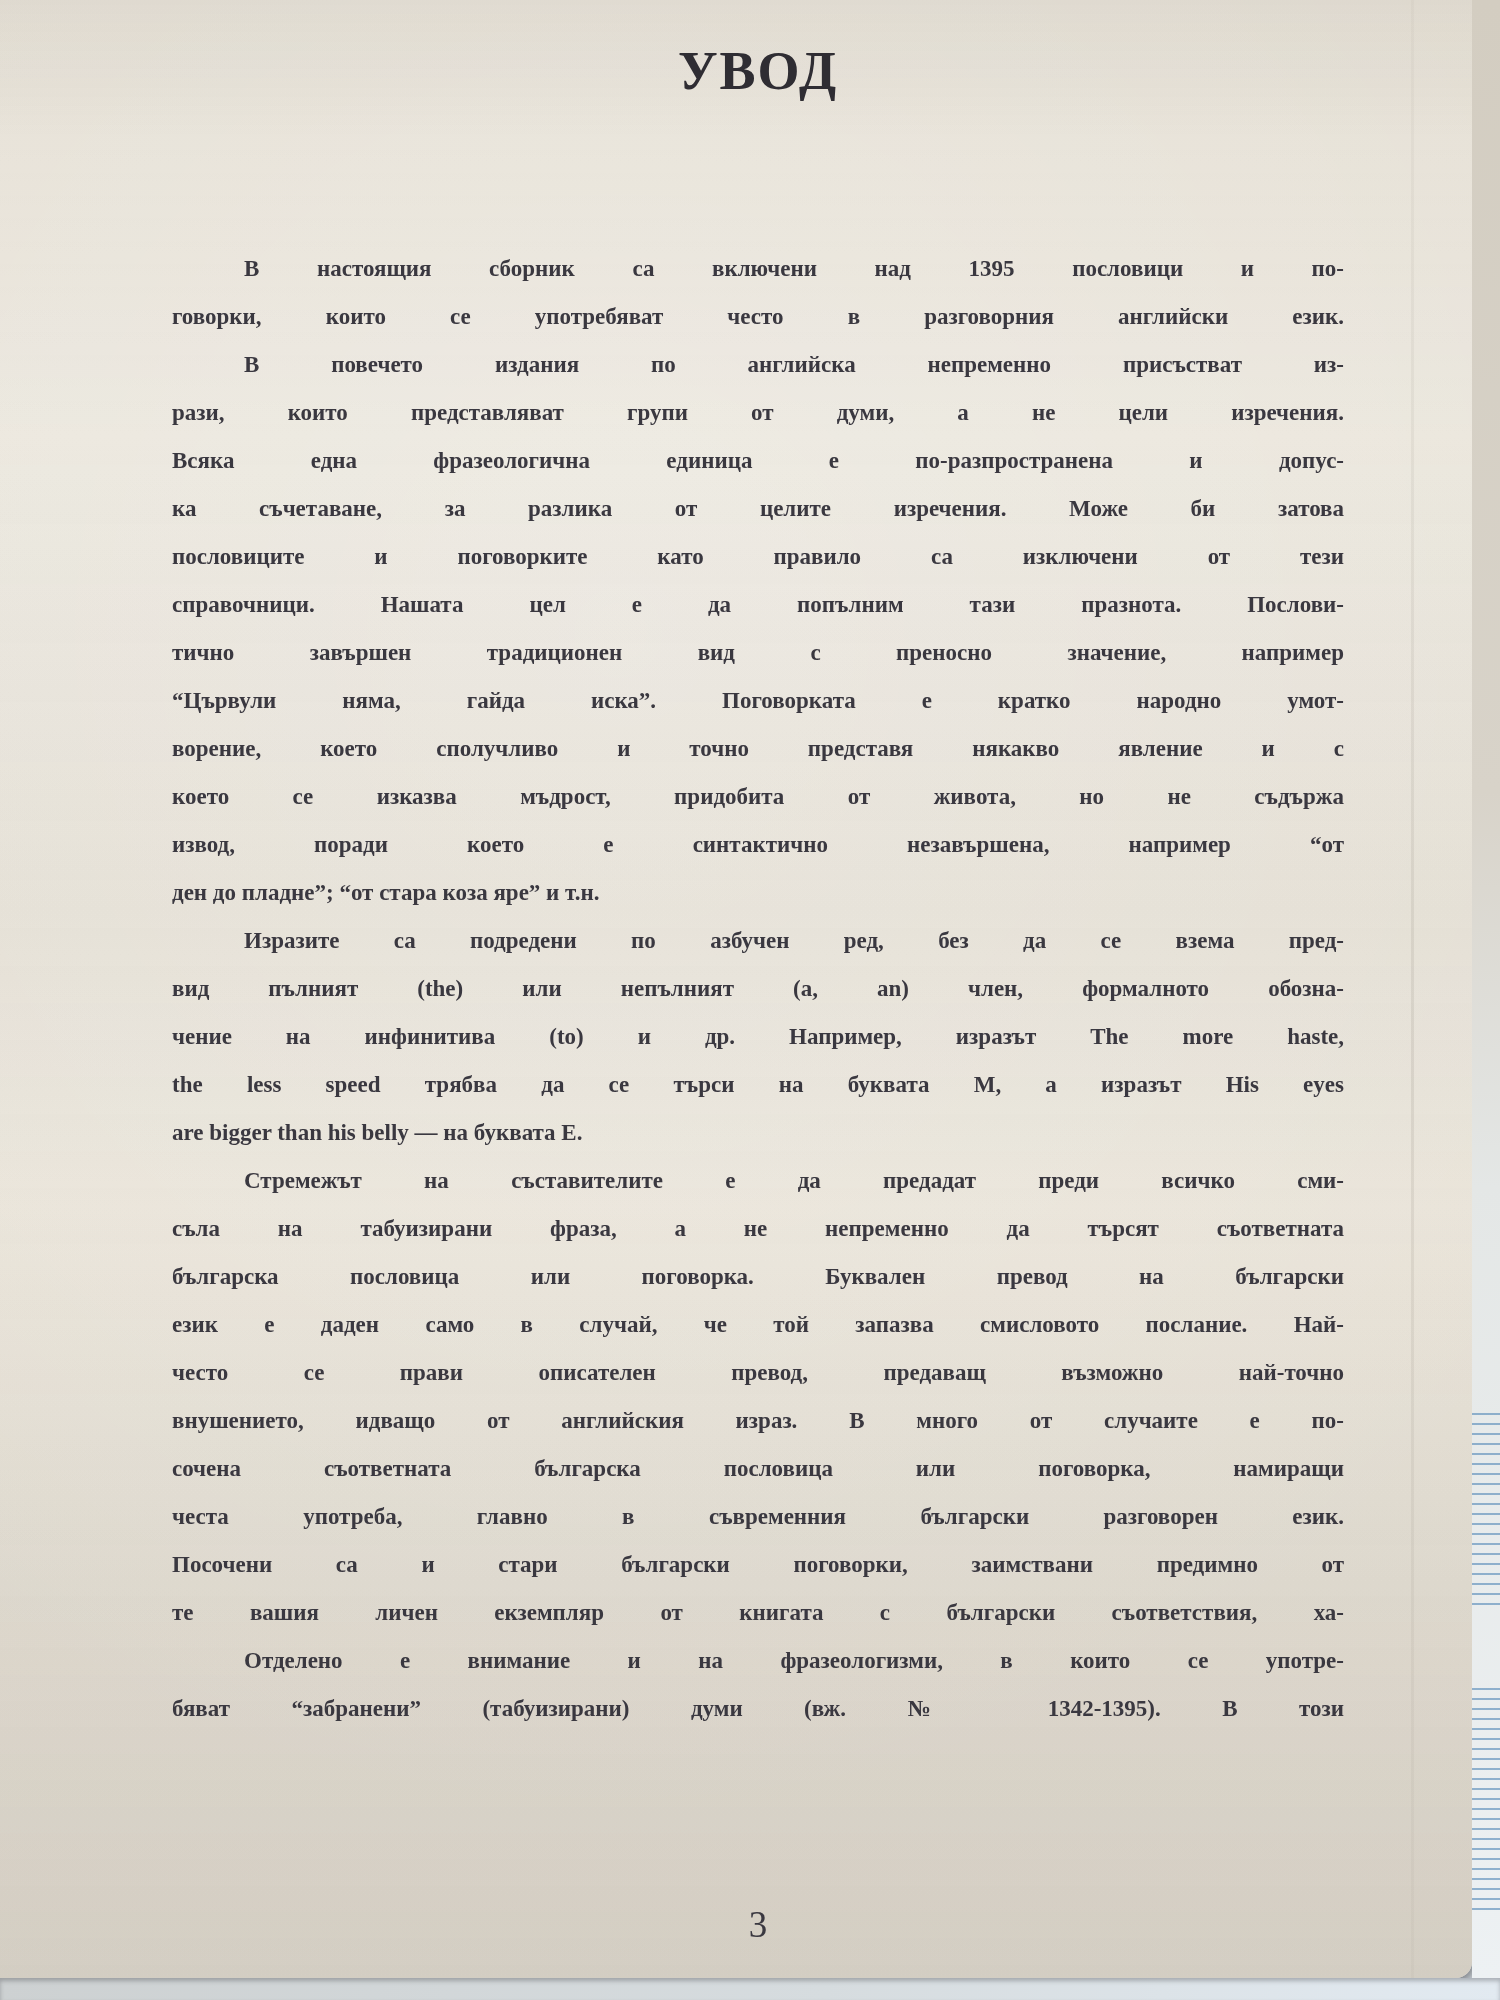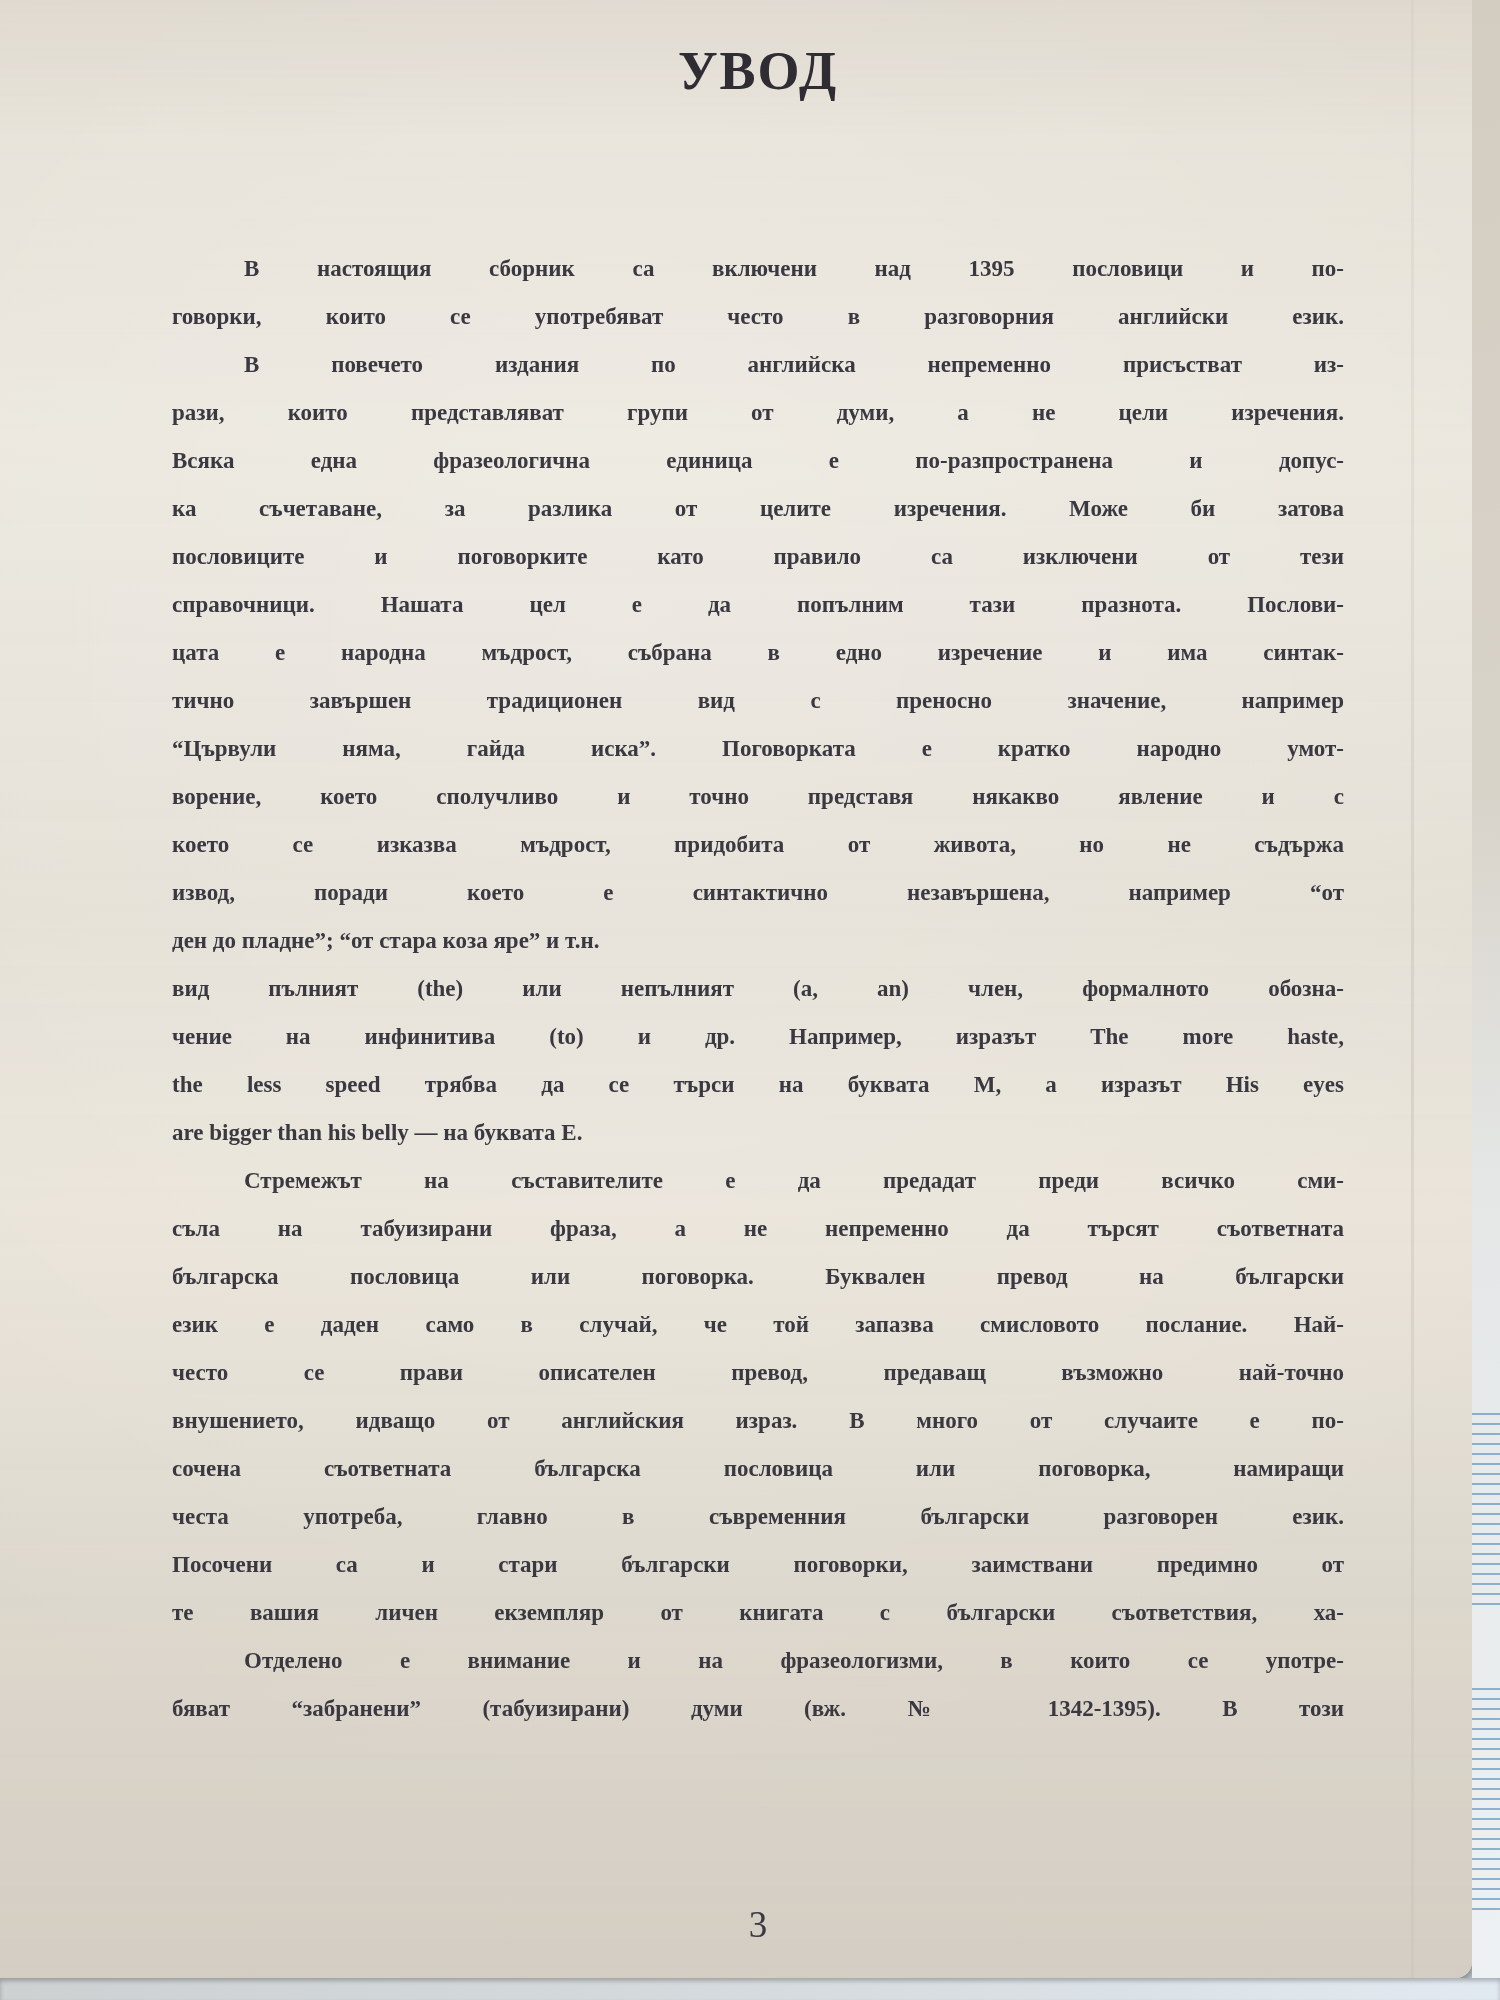--- a/index.html
+++ b/index.html
@@ -86,29 +86,29 @@
           <div class="line first">В настоящия сборник са включени над 1395 пословици и по-</div>
           <div class="line">говорки, които се употребяват често в разговорния английски език.</div>
         </div>
         <div class="para">
           <div class="line first">В повечето издания по английска непременно присъстват из-</div>
           <div class="line">рази, които представляват групи от думи, а не цели изречения.</div>
           <div class="line">Всяка една фразеологична единица е по-разпространена и допус-</div>
           <div class="line">ка съчетаване, за разлика от целите изречения. Може би затова</div>
           <div class="line">пословиците и поговорките като правило са изключени от тези</div>
           <div class="line">справочници. Нашата цел е да попълним тази празнота. Послови-</div>
-          <div class="line">цата е народна мъдрост, събрана в едно изречение и има синтак-</div>
           <div class="line">тично завършен традиционен вид с преносно значение, например</div>
           <div class="line">“Цървули няма, гайда иска”. Поговорката е кратко народно умот-</div>
           <div class="line">ворение, което сполучливо и точно представя някакво явление и с</div>
           <div class="line">което се изказва мъдрост, придобита от живота, но не съдържа</div>
           <div class="line">извод, поради което е синтактично незавършена, например “от</div>
           <div class="line endline">ден до пладне”; “от стара коза яре” и т.н.</div>
         </div>
         <div class="para">
+          <div class="line first">Изразите са подредени по азбучен ред, без да се взема пред-</div>
           <div class="line">вид пълният (the) или непълният (a, an) член, формалното обозна-</div>
           <div class="line">чение на инфинитива (to) и др. Например, изразът The more haste,</div>
           <div class="line">the less speed трябва да се търси на буквата М, а изразът His eyes</div>
           <div class="line endline">are bigger than his belly — на буквата Е.</div>
         </div>
         <div class="para">
           <div class="line first">Стремежът на съставителите е да предадат преди всичко сми-</div>
           <div class="line">съла на табуизирани фраза, а не непременно да търсят съответната</div>
           <div class="line">българска пословица или поговорка. Буквален превод на български</div>
           <div class="line">език е даден само в случай, че той запазва смисловото послание. Най-</div>

